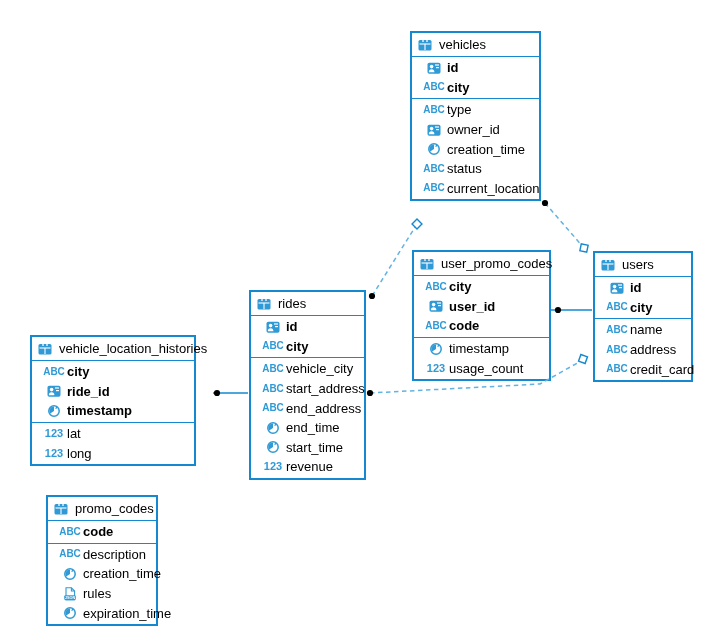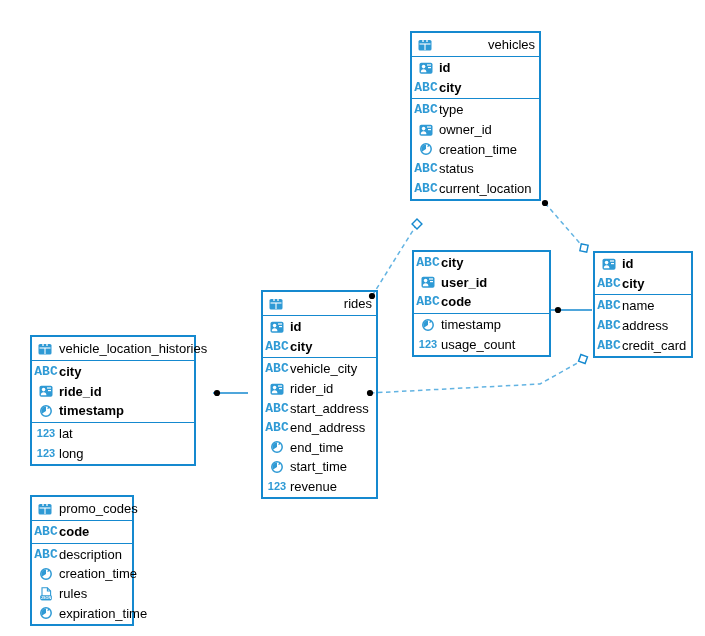--- a/index.html
+++ b/index.html
@@ -1,30 +1,30 @@
 <!DOCTYPE html>
 <html><head>
 <meta charset="utf-8">
 <style>
   html,body{margin:0;padding:0;background:#ffffff;}
   .canvas{position:relative;width:705px;height:636px;background:#ffffff;overflow:hidden;
           font-family:"Liberation Sans",sans-serif;}
   #edges{position:absolute;left:0;top:0;width:705px;height:636px;pointer-events:none;z-index:5;}
   .table-node{position:absolute;background:#fff;border:2px solid var(--accent);box-sizing:border-box;
               color:#000;font-size:13px;z-index:2;}
-  .t-header{display:flex;align-items:center;justify-content:space-between;gap:5px;height:23px;
+  .t-header{display:flex;align-items:center;justify-content:flex-start;gap:5px;height:23px;
             border-bottom:1.6px solid var(--accent);white-space:nowrap;padding:0 4px;}
   .t-header .t-name{font-weight:400;}
-  .section{padding:1px 0;}
+  .section{padding:1px 8px;}
   .section.keys{border-bottom:1.6px solid var(--accent);}
   .col{display:flex;align-items:center;gap:4px;height:19.6px;padding:0 5px;white-space:nowrap;}
   .col .label{line-height:1;}
   .col.key .label{font-weight:700;}
   .icon-box{width:18px;flex:0 0 18px;display:flex;align-items:center;justify-content:center;}
-  .type-txt{font-weight:700;font-size:13px;letter-spacing:0;color:var(--icon);line-height:1;font-family:Liberation Mono, monospace;}
+  .type-txt{font-weight:700;font-size:10px;letter-spacing:0;color:var(--icon);line-height:1;}
   .num-txt{font-weight:600;font-size:11px;color:var(--icon);line-height:1;}
 </style>
 </head>
 <body>
 
 <div class="canvas" style="--accent: #1589cf; --icon: #2f9ad5;">
   <svg id="edges">
       <g>
         <polyline points="417,224 372,296" fill="none" stroke="#62b3e2" stroke-width="1.5" stroke-dasharray="4.5 3.5"></polyline>
         <rect x="413.5" y="220.5" width="7" height="7" fill="#fff" stroke="#1589cf" stroke-width="1.4" transform="rotate(45 417 224)"></rect>
@@ -120,20 +120,32 @@
           </div>
           <div class="col">
             <span class="icon-box">
               <span class="type-txt">ABC</span>
             </span>
             <span class="label">current_location</span>
           </div>
         </div>
       </div>
       <div class="table-node" style="left: 412px; top: 250px; width: 139px;">
+        <div class="t-header">
+          <span class="icon-box">
+            <svg width="14" height="14" viewBox="0 0 14 14">
+              <rect x="0.5" y="2" width="13" height="10.5" rx="1.6" fill="#2f9ad5"></rect>
+      <line x1="1.5" y1="6" x2="12.5" y2="6" stroke="#fff" stroke-width="1.1"></line>
+      <line x1="7" y1="6" x2="7" y2="12" stroke="#fff" stroke-width="1.1"></line>
+      <line x1="4" y1="3" x2="6" y2="3" stroke="#fff" stroke-width="1.4" opacity="0.85"></line>
+      <line x1="8" y1="3" x2="10" y2="3" stroke="#fff" stroke-width="1.4" opacity="0.85"></line>
+            </svg>
+          </span>
+          <span class="t-name">user_promo_codes</span>
+        </div>
         <div class="section keys">
           <div class="col key">
             <span class="icon-box">
               <span class="type-txt">ABC</span>
             </span>
             <span class="label">city</span>
           </div>
           <div class="col key">
             <span class="icon-box">
               <svg width="14" height="14" viewBox="0 0 14 14">
@@ -166,20 +178,32 @@
           </div>
           <div class="col">
             <span class="icon-box">
               <span class="num-txt">123</span>
             </span>
             <span class="label">usage_count</span>
           </div>
         </div>
       </div>
       <div class="table-node" style="left: 593px; top: 251px; width: 100px;">
+        <div class="t-header">
+          <span class="icon-box">
+            <svg width="14" height="14" viewBox="0 0 14 14">
+              <rect x="0.5" y="2" width="13" height="10.5" rx="1.6" fill="#2f9ad5"></rect>
+      <line x1="1.5" y1="6" x2="12.5" y2="6" stroke="#fff" stroke-width="1.1"></line>
+      <line x1="7" y1="6" x2="7" y2="12" stroke="#fff" stroke-width="1.1"></line>
+      <line x1="4" y1="3" x2="6" y2="3" stroke="#fff" stroke-width="1.4" opacity="0.85"></line>
+      <line x1="8" y1="3" x2="10" y2="3" stroke="#fff" stroke-width="1.4" opacity="0.85"></line>
+            </svg>
+          </span>
+          <span class="t-name">users</span>
+        </div>
         <div class="section keys">
           <div class="col key">
             <span class="icon-box">
               <svg width="14" height="14" viewBox="0 0 14 14">
                 <rect x="0.5" y="1.8" width="13" height="11" rx="1.8" fill="#2f9ad5"></rect>
       <circle cx="4.6" cy="5.6" r="1.8" fill="#fff"></circle>
       <path d="M1.8,11.2 Q1.8,8.2 4.6,8.2 Q7.4,8.2 7.4,11.2 Z" fill="#fff"></path>
       <rect x="8" y="3.4" width="4" height="1.2" fill="#fff"></rect>
       <rect x="9" y="6" width="3" height="1.2" fill="#fff"></rect>
               </svg>
@@ -207,21 +231,21 @@
             <span class="label">address</span>
           </div>
           <div class="col">
             <span class="icon-box">
               <span class="type-txt">ABC</span>
             </span>
             <span class="label">credit_card</span>
           </div>
         </div>
       </div>
-      <div class="table-node" style="left: 249px; top: 290px; width: 117px; margin-left: 12px;">
+      <div class="table-node" style="left: 249px; top: 290px; width: 117px;">
         <div class="t-header">
           <span class="icon-box">
             <svg width="14" height="14" viewBox="0 0 14 14">
               <rect x="0.5" y="2" width="13" height="10.5" rx="1.6" fill="#2f9ad5"></rect>
       <line x1="1.5" y1="6" x2="12.5" y2="6" stroke="#fff" stroke-width="1.1"></line>
       <line x1="7" y1="6" x2="7" y2="12" stroke="#fff" stroke-width="1.1"></line>
       <line x1="4" y1="3" x2="6" y2="3" stroke="#fff" stroke-width="1.4" opacity="0.85"></line>
       <line x1="8" y1="3" x2="10" y2="3" stroke="#fff" stroke-width="1.4" opacity="0.85"></line>
             </svg>
           </span>
@@ -249,32 +273,20 @@
         </div>
         <div class="section">
           <div class="col">
             <span class="icon-box">
               <span class="type-txt">ABC</span>
             </span>
             <span class="label">vehicle_city</span>
           </div>
           <div class="col">
             <span class="icon-box">
-              <svg width="14" height="14" viewBox="0 0 14 14">
-                <rect x="0.5" y="1.8" width="13" height="11" rx="1.8" fill="#2f9ad5"></rect>
-      <circle cx="4.6" cy="5.6" r="1.8" fill="#fff"></circle>
-      <path d="M1.8,11.2 Q1.8,8.2 4.6,8.2 Q7.4,8.2 7.4,11.2 Z" fill="#fff"></path>
-      <rect x="8" y="3.4" width="4" height="1.2" fill="#fff"></rect>
-      <rect x="9" y="6" width="3" height="1.2" fill="#fff"></rect>
-              </svg>
-            </span>
-            <span class="label">rider_id</span>
-          </div>
-          <div class="col">
-            <span class="icon-box">
               <span class="type-txt">ABC</span>
             </span>
             <span class="label">start_address</span>
           </div>
           <div class="col">
             <span class="icon-box">
               <span class="type-txt">ABC</span>
             </span>
             <span class="label">end_address</span>
           </div>
@@ -357,21 +369,21 @@
             <span class="label">lat</span>
           </div>
           <div class="col">
             <span class="icon-box">
               <span class="num-txt">123</span>
             </span>
             <span class="label">long</span>
           </div>
         </div>
       </div>
-      <div class="table-node" style="left: 30px; top: 495px; width: 104px;">
+      <div class="table-node" style="left: 46px; top: 495px; width: 112px;">
         <div class="t-header">
           <span class="icon-box">
             <svg width="14" height="14" viewBox="0 0 14 14">
               <rect x="0.5" y="2" width="13" height="10.5" rx="1.6" fill="#2f9ad5"></rect>
       <line x1="1.5" y1="6" x2="12.5" y2="6" stroke="#fff" stroke-width="1.1"></line>
       <line x1="7" y1="6" x2="7" y2="12" stroke="#fff" stroke-width="1.1"></line>
       <line x1="4" y1="3" x2="6" y2="3" stroke="#fff" stroke-width="1.4" opacity="0.85"></line>
       <line x1="8" y1="3" x2="10" y2="3" stroke="#fff" stroke-width="1.4" opacity="0.85"></line>
             </svg>
           </span>

